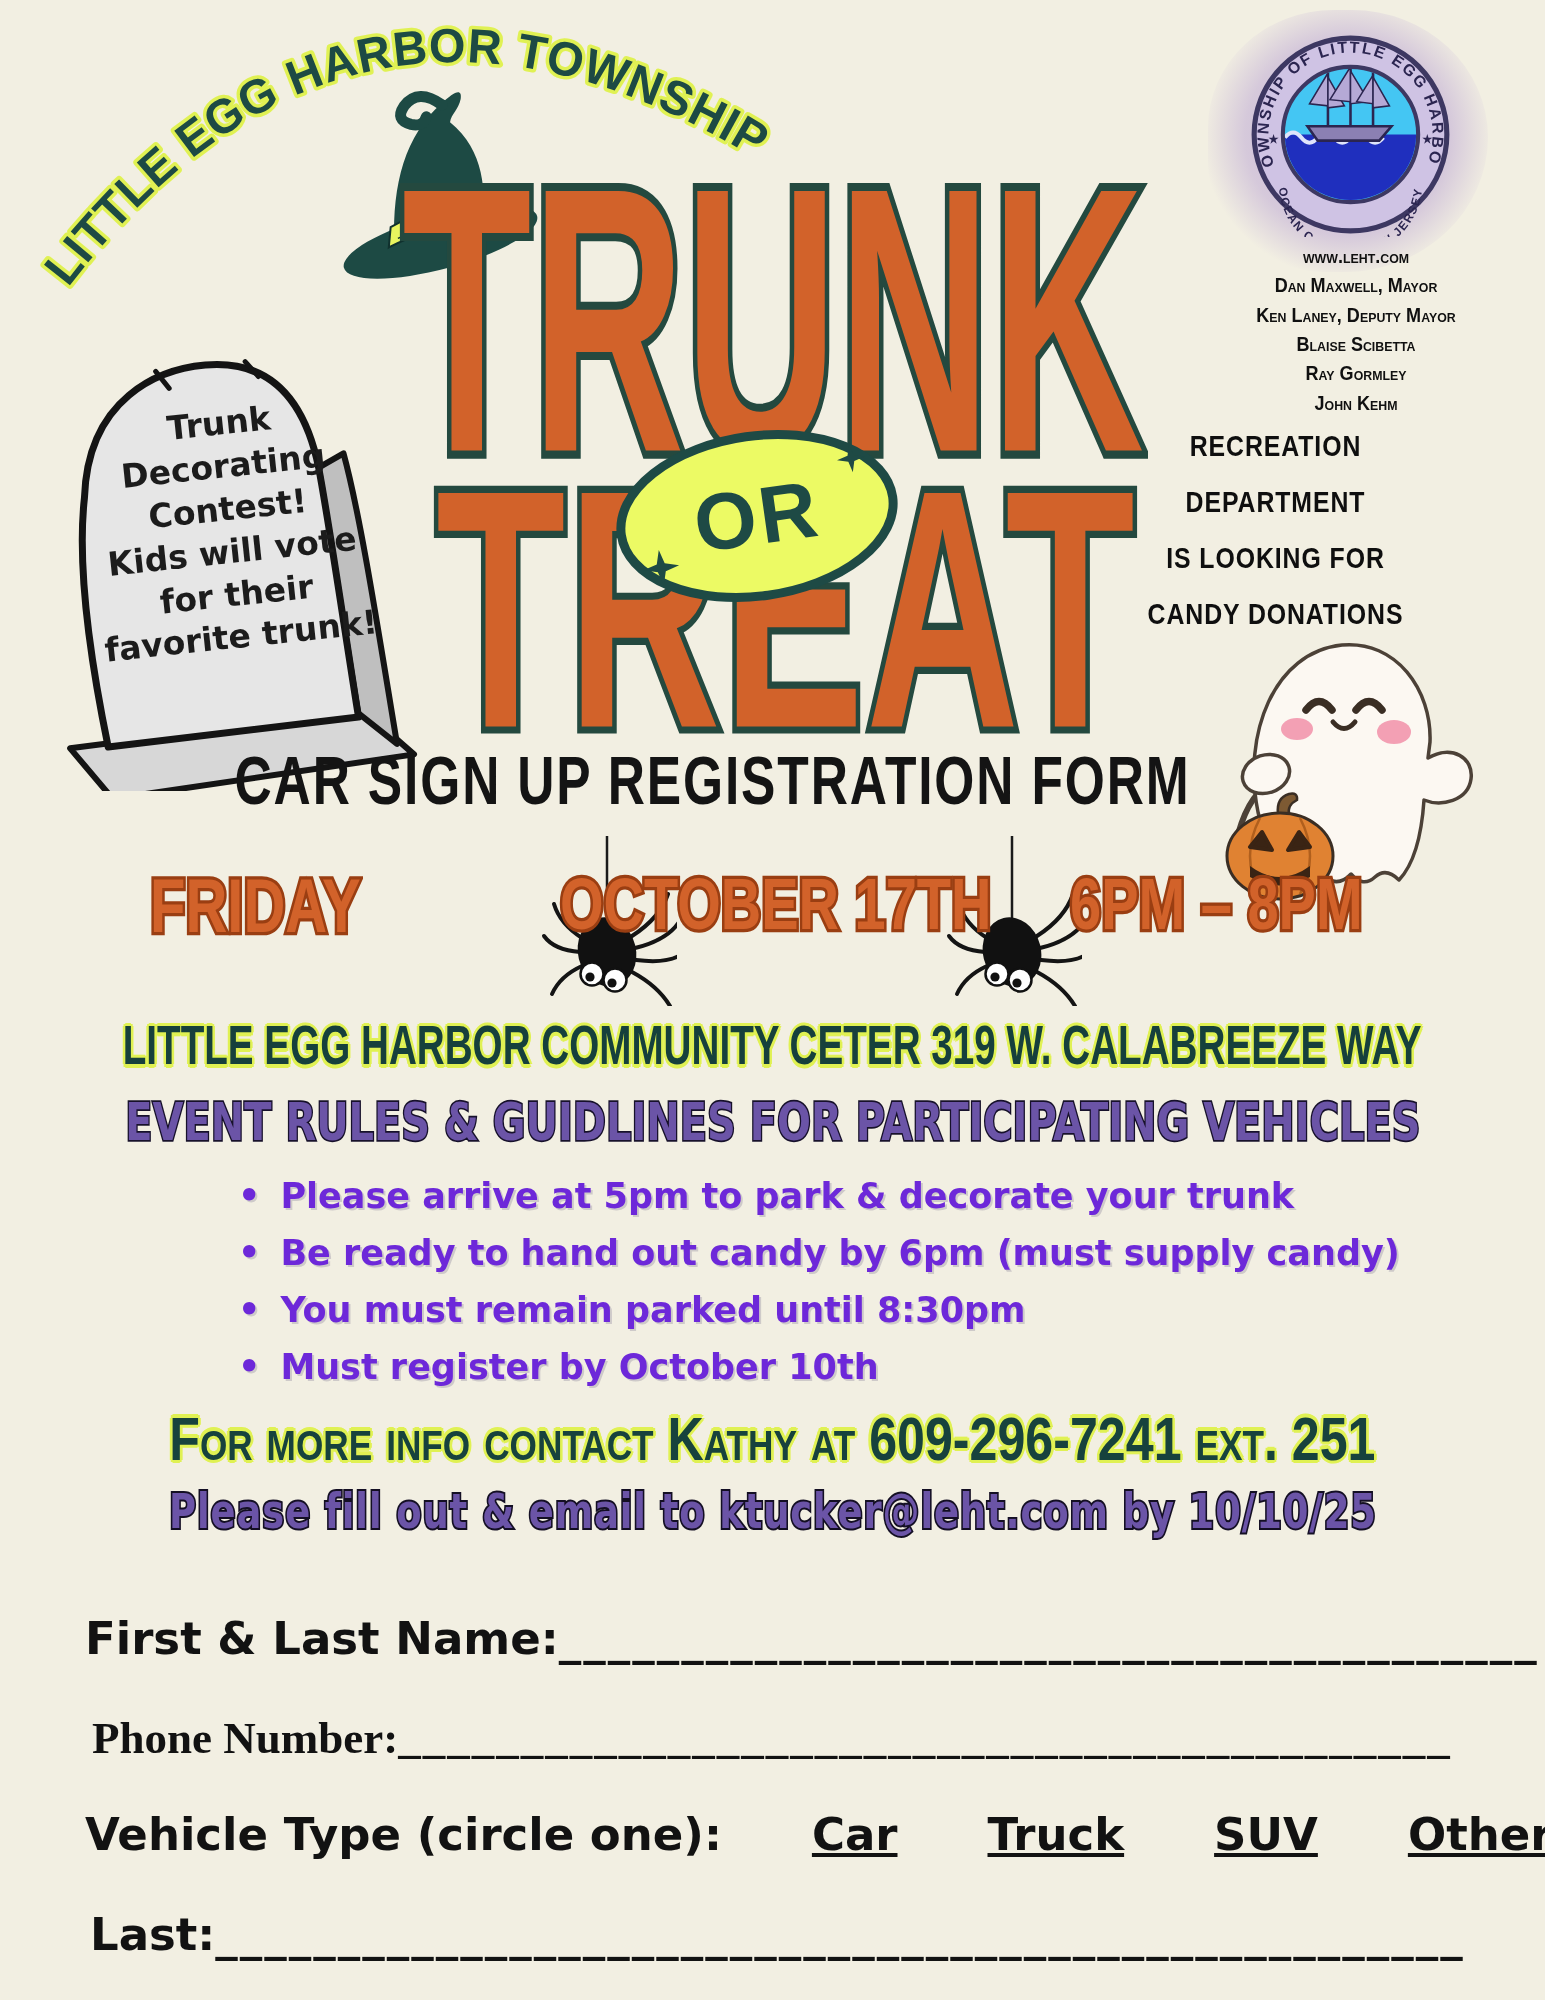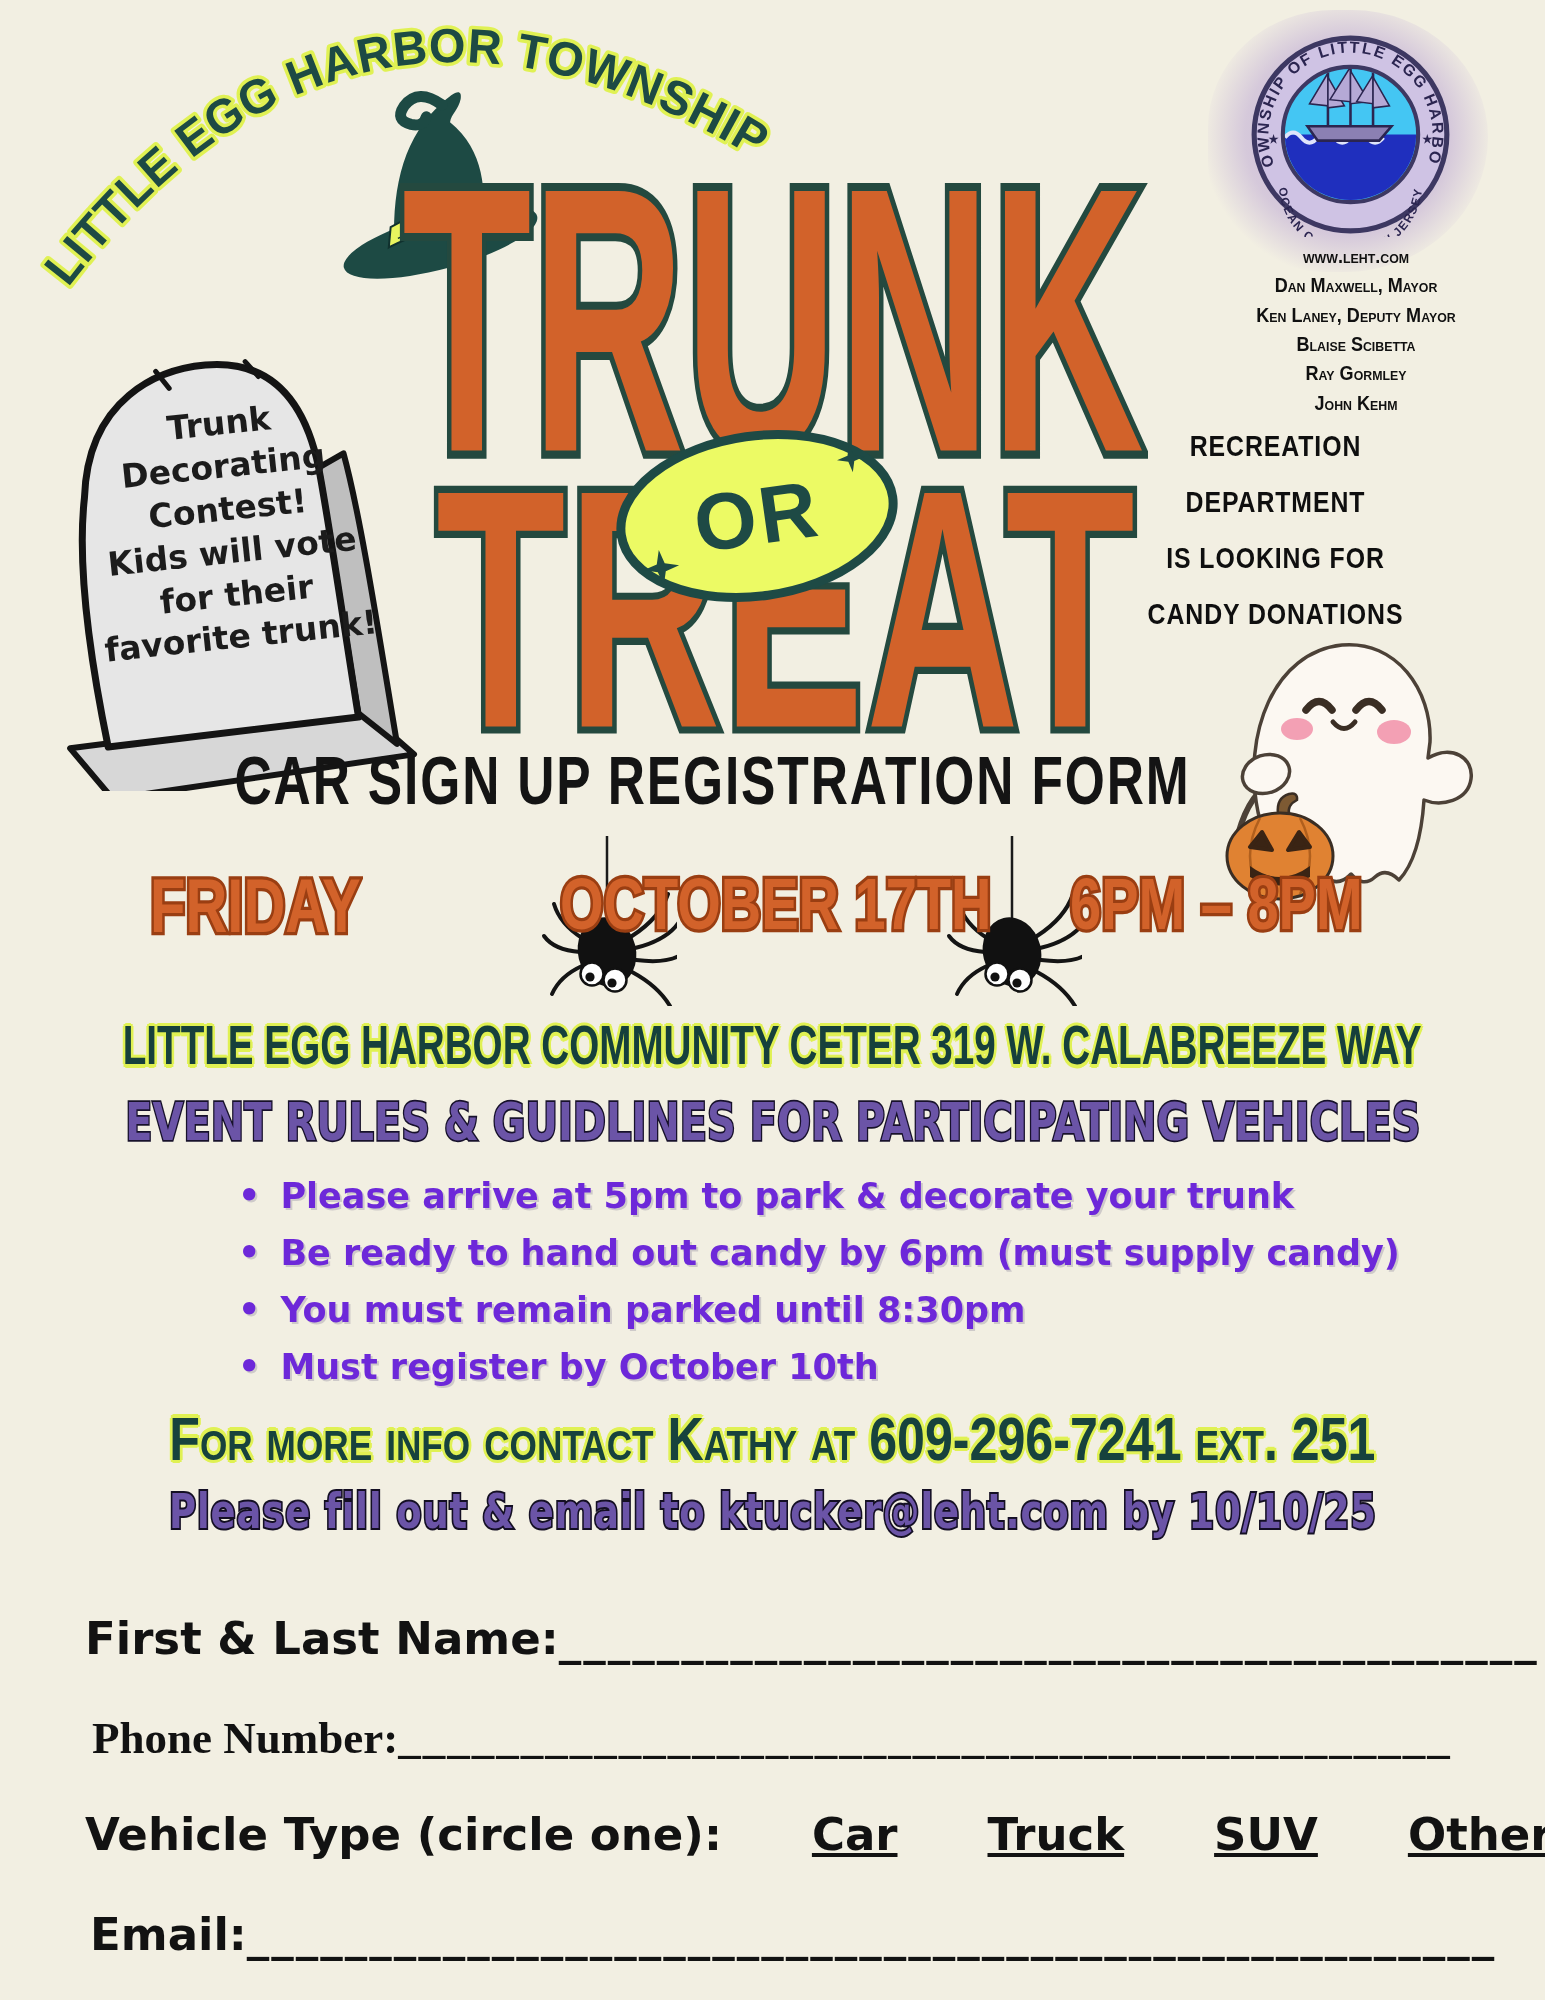--- a/index.html
+++ b/index.html
@@ -253,15 +253,15 @@
   <div class="abs form-line fl2"><span>Phone Number:</span><span class="dash">___________________________________________</span></div>
 
   <div class="abs form-line fl3">
     <span>Vehicle Type (circle one):</span>
     <span class="veh-opt">Car</span>
     <span class="veh-opt">Truck</span>
     <span class="veh-opt">SUV</span>
     <span class="veh-opt">Other</span>
   </div>
 
-  <div class="abs form-line fl4"><span>Email:</span><span class="dash">___________________________________________________</span></div>
+  <div class="abs form-line fl4"><span>Last:</span><span class="dash">___________________________________________________</span></div>
 
 </div>
 
 </body></html>

